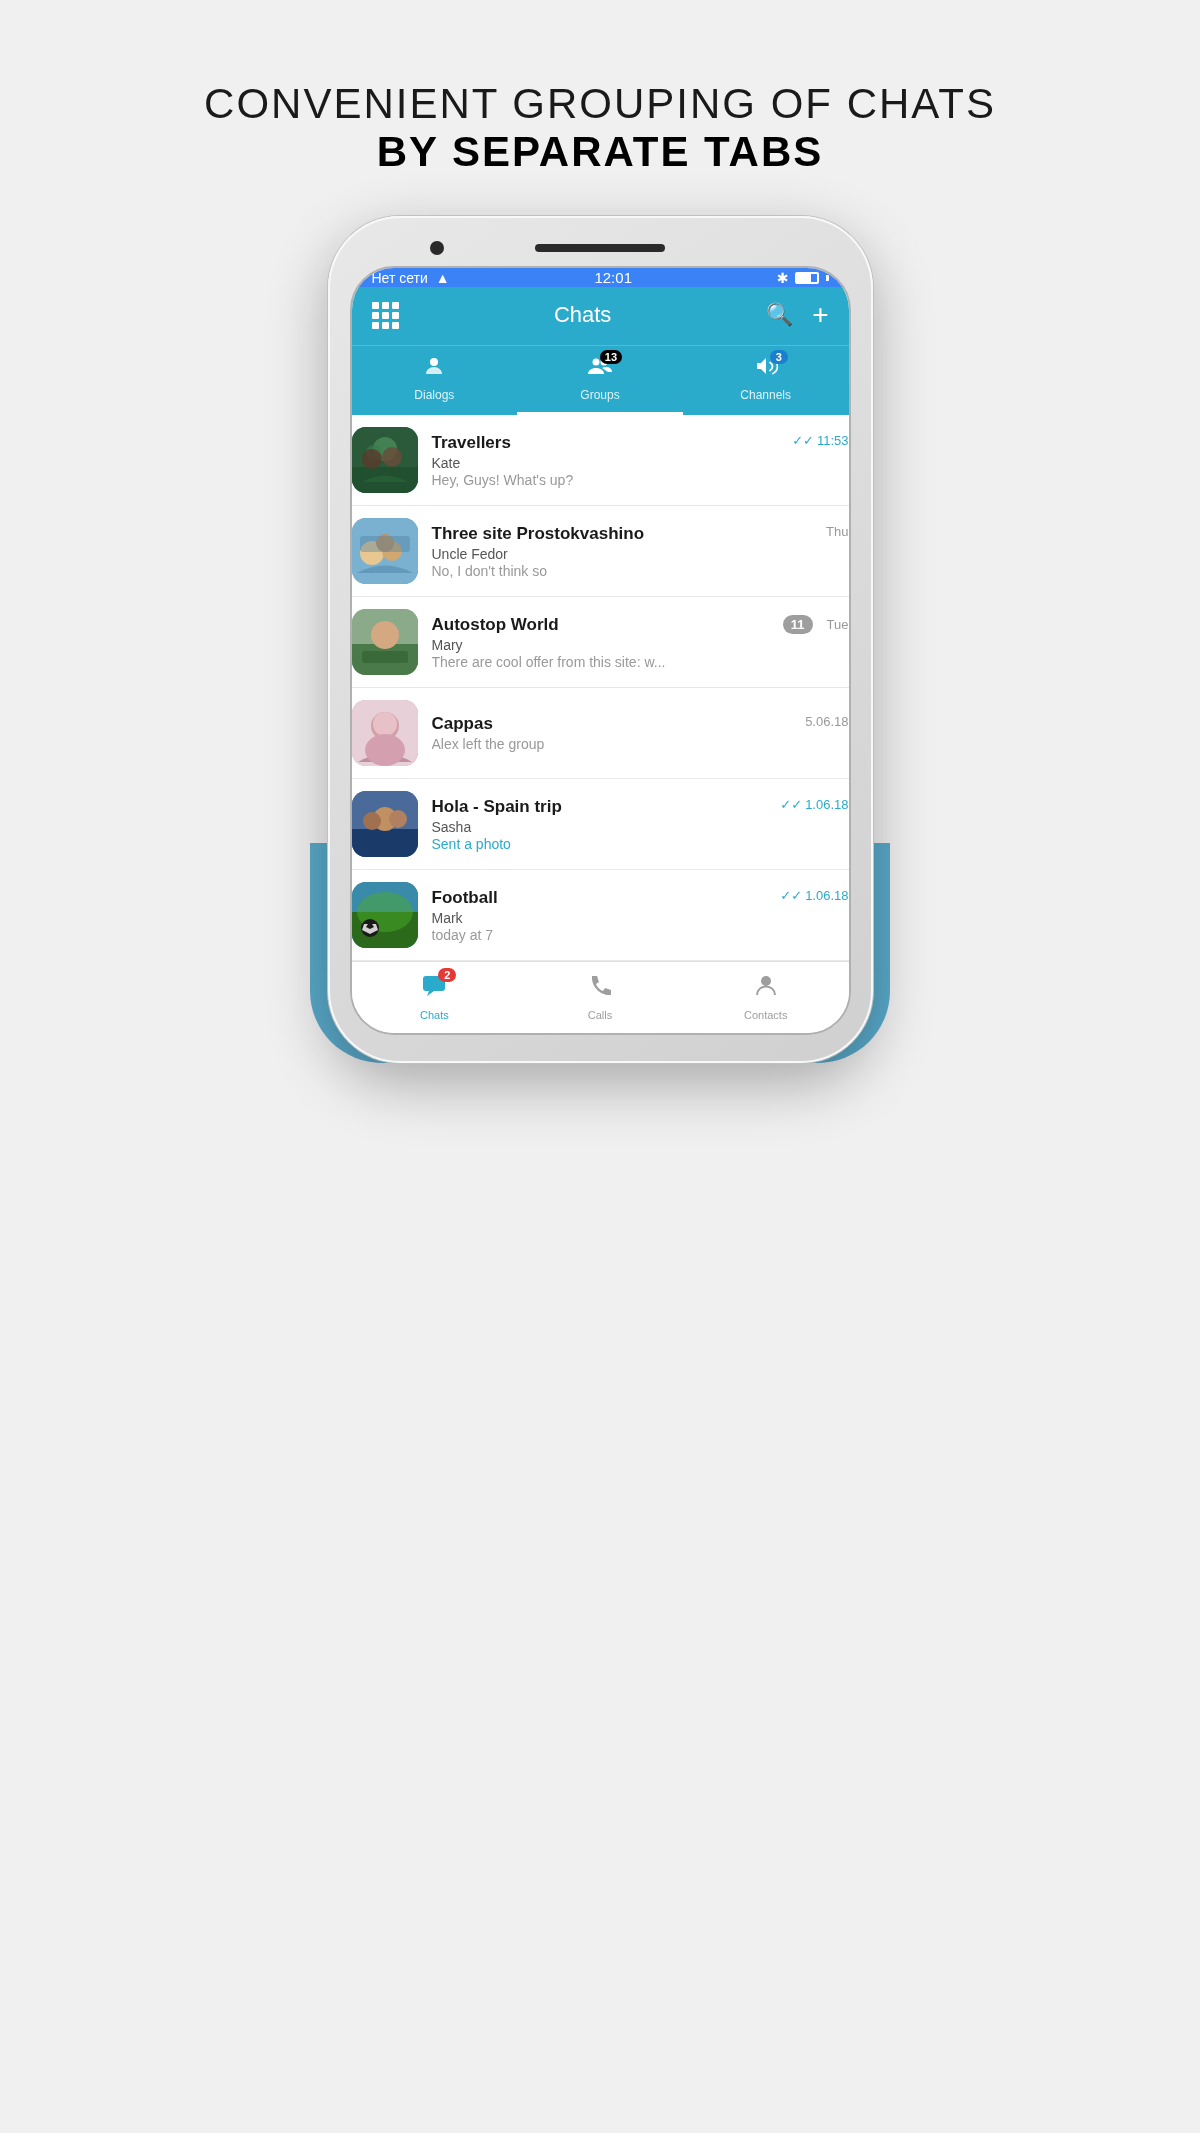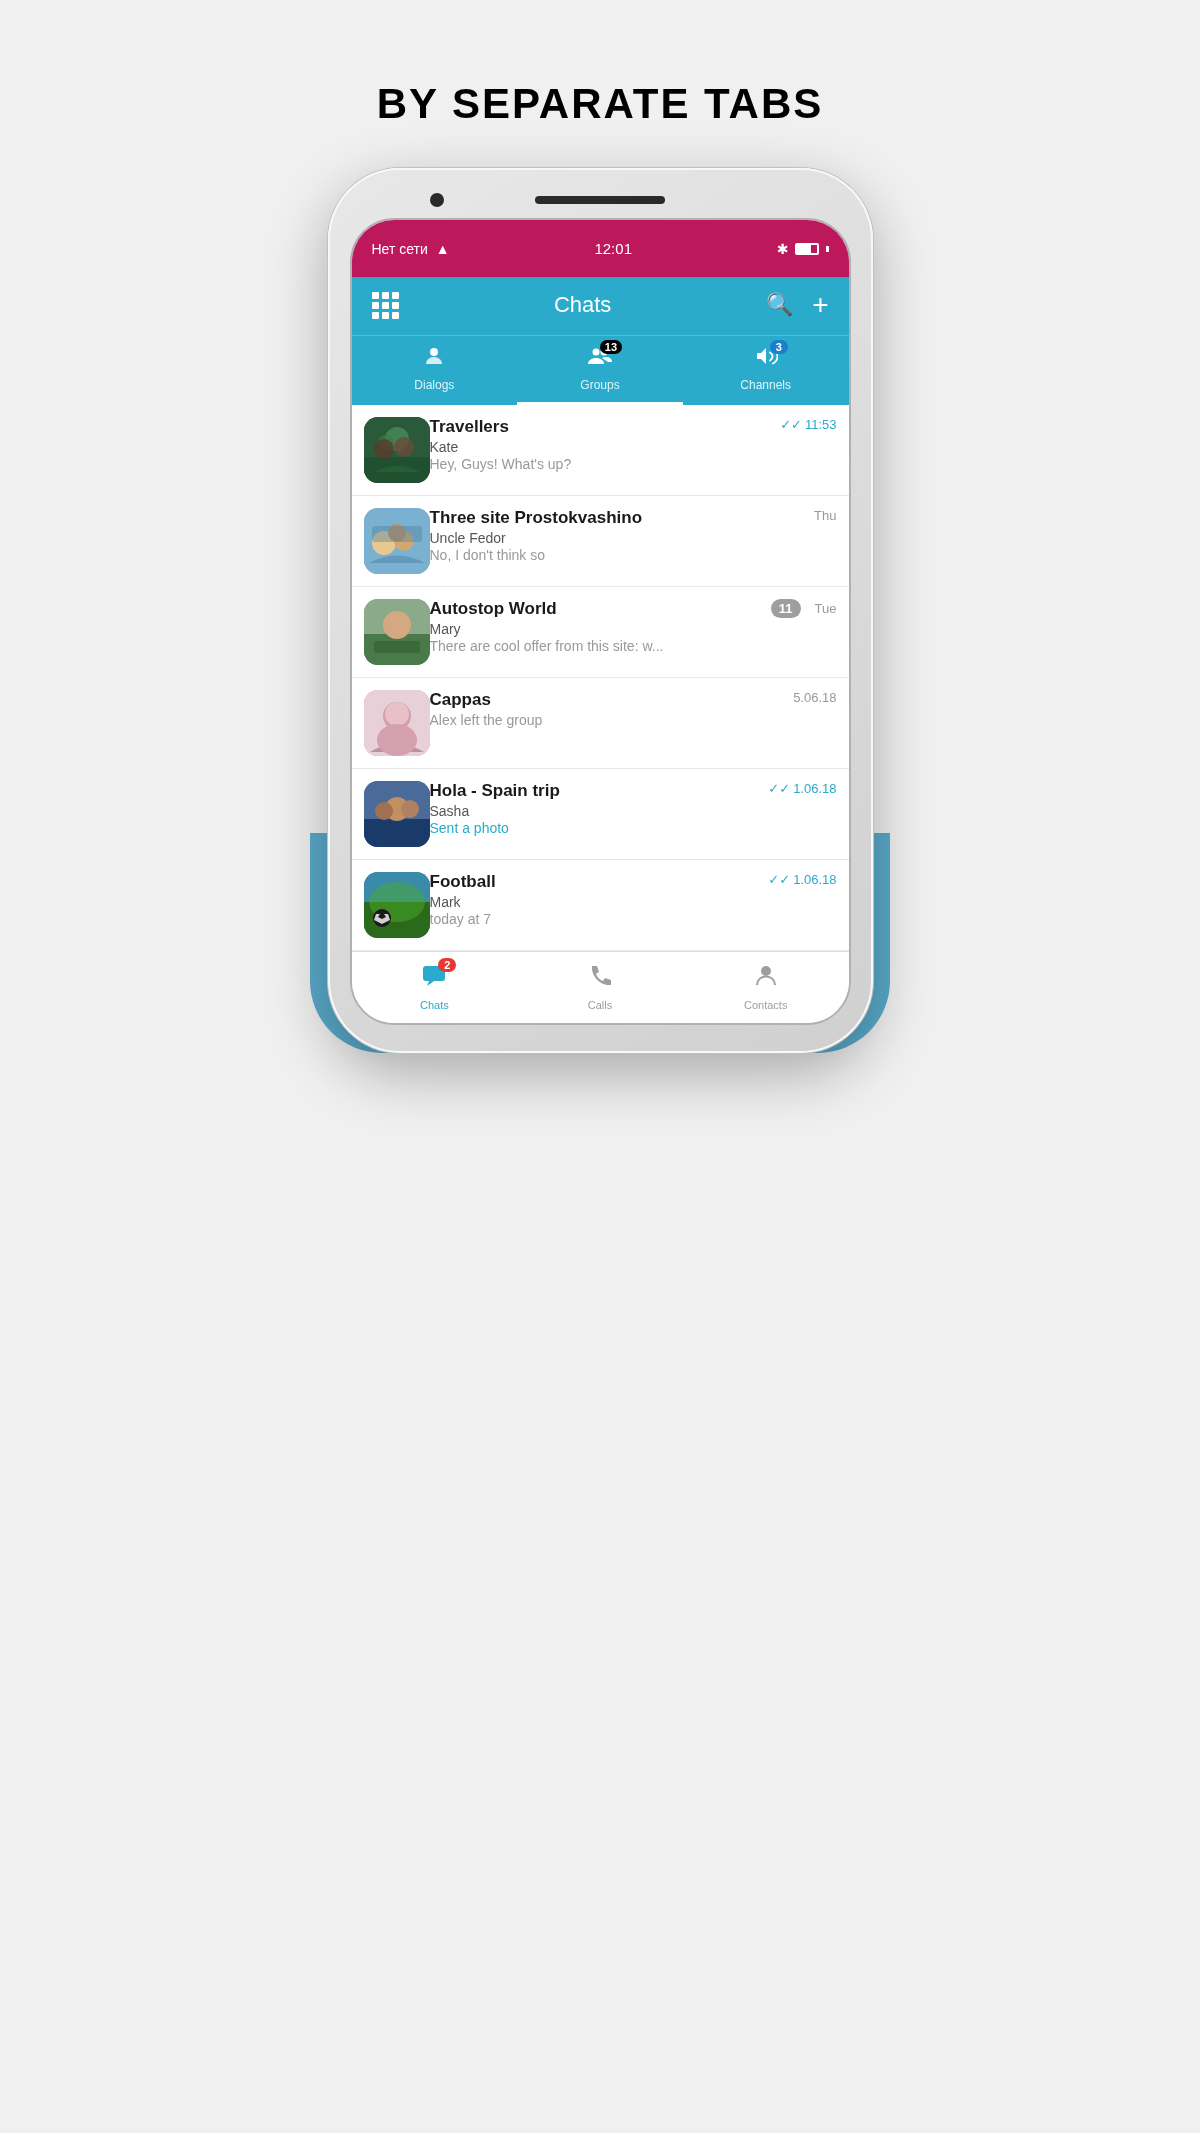--- a/index.html
+++ b/index.html
@@ -83,25 +83,25 @@
     .screen {
       width: 100%;
       background: #fff;
       border-radius: 44px;
       overflow: hidden;
       border: 2px solid #b0b0b0;
     }
 
     
     .status-bar {
-      background: #be185d;
+      background: #3b82f6;
       display: flex;
       justify-content: space-between;
       align-items: center;
-      padding: 20px 20px;
+      padding: 1px 20px;
       color: white;
       font-size: 14px;
     }
     .status-left { display: flex; align-items: center; gap: 8px; }
     .status-time { font-size: 15px; font-weight: 500; }
     .status-right { display: flex; align-items: center; gap: 6px; }
     .battery-body {
       width: 24px;
       height: 12px;
       border: 2px solid white;
@@ -199,23 +199,24 @@
     .tab-badge-blue {
       background: #1a7fcf;
     }
 
     
     .chat-list {
       background: white;
     }
     .chat-item {
       display: flex;
-      align-items: flex-start;
-      padding: 12px 12px;
+      align-items: center;
+      padding: 12px 0;
       border-bottom: 1px solid #e8e8e8;
+      gap: 14px;
       cursor: pointer;
     }
     .chat-avatar {
       width: 66px;
       height: 66px;
       border-radius: 14px;
       overflow: hidden;
       flex-shrink: 0;
       background: #ccc;
       display: flex;
@@ -333,20 +334,21 @@
       height: 220px;
       background: #5aabcb;
       border-radius: 0 0 72px 72px;
       z-index: -1;
     }
   </style>
 </head>
 <body>
 
 <div class="page-title-area">
+  <div class="page-title-line1">CONVENIENT GROUPING OF CHATS</div>
   <div class="page-title-line2">BY SEPARATE TABS</div>
 </div>
 
 <div class="phone-wrapper">
   <div class="blue-bg-shape"></div>
   <div class="phone-frame">
     <div class="phone-top">
       <div class="phone-camera"></div>
       <div class="phone-speaker"></div>
     </div>

